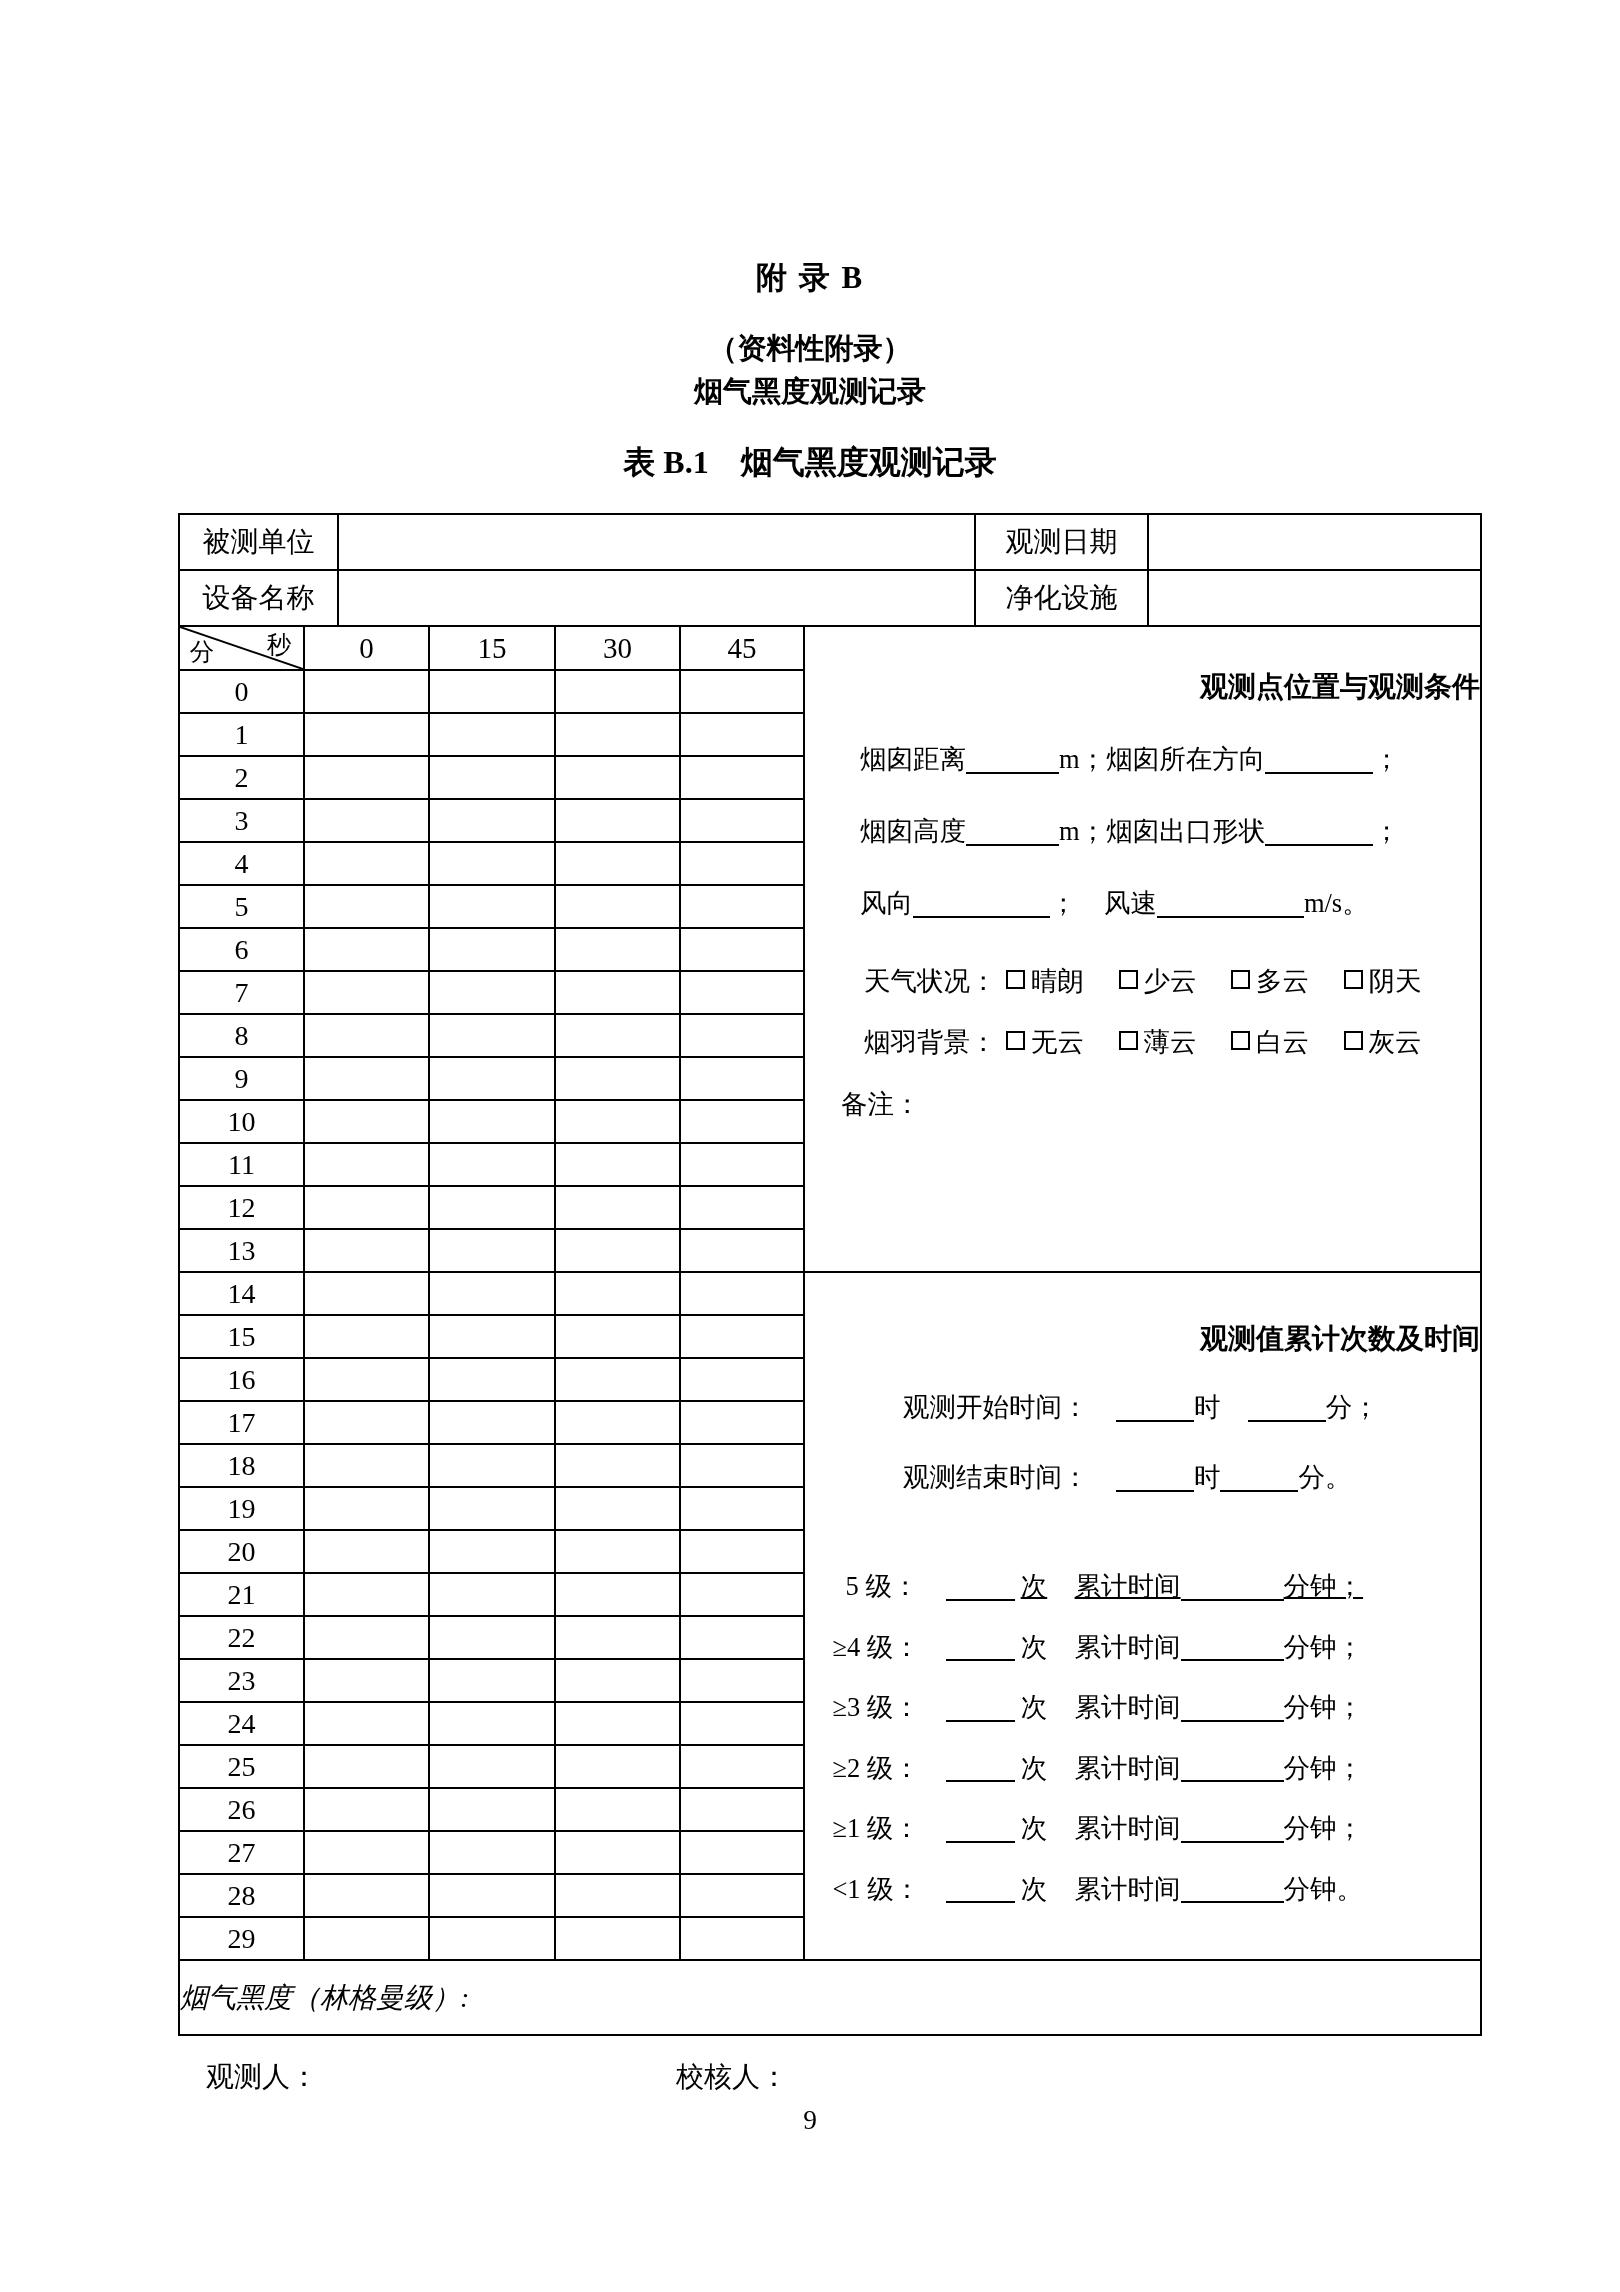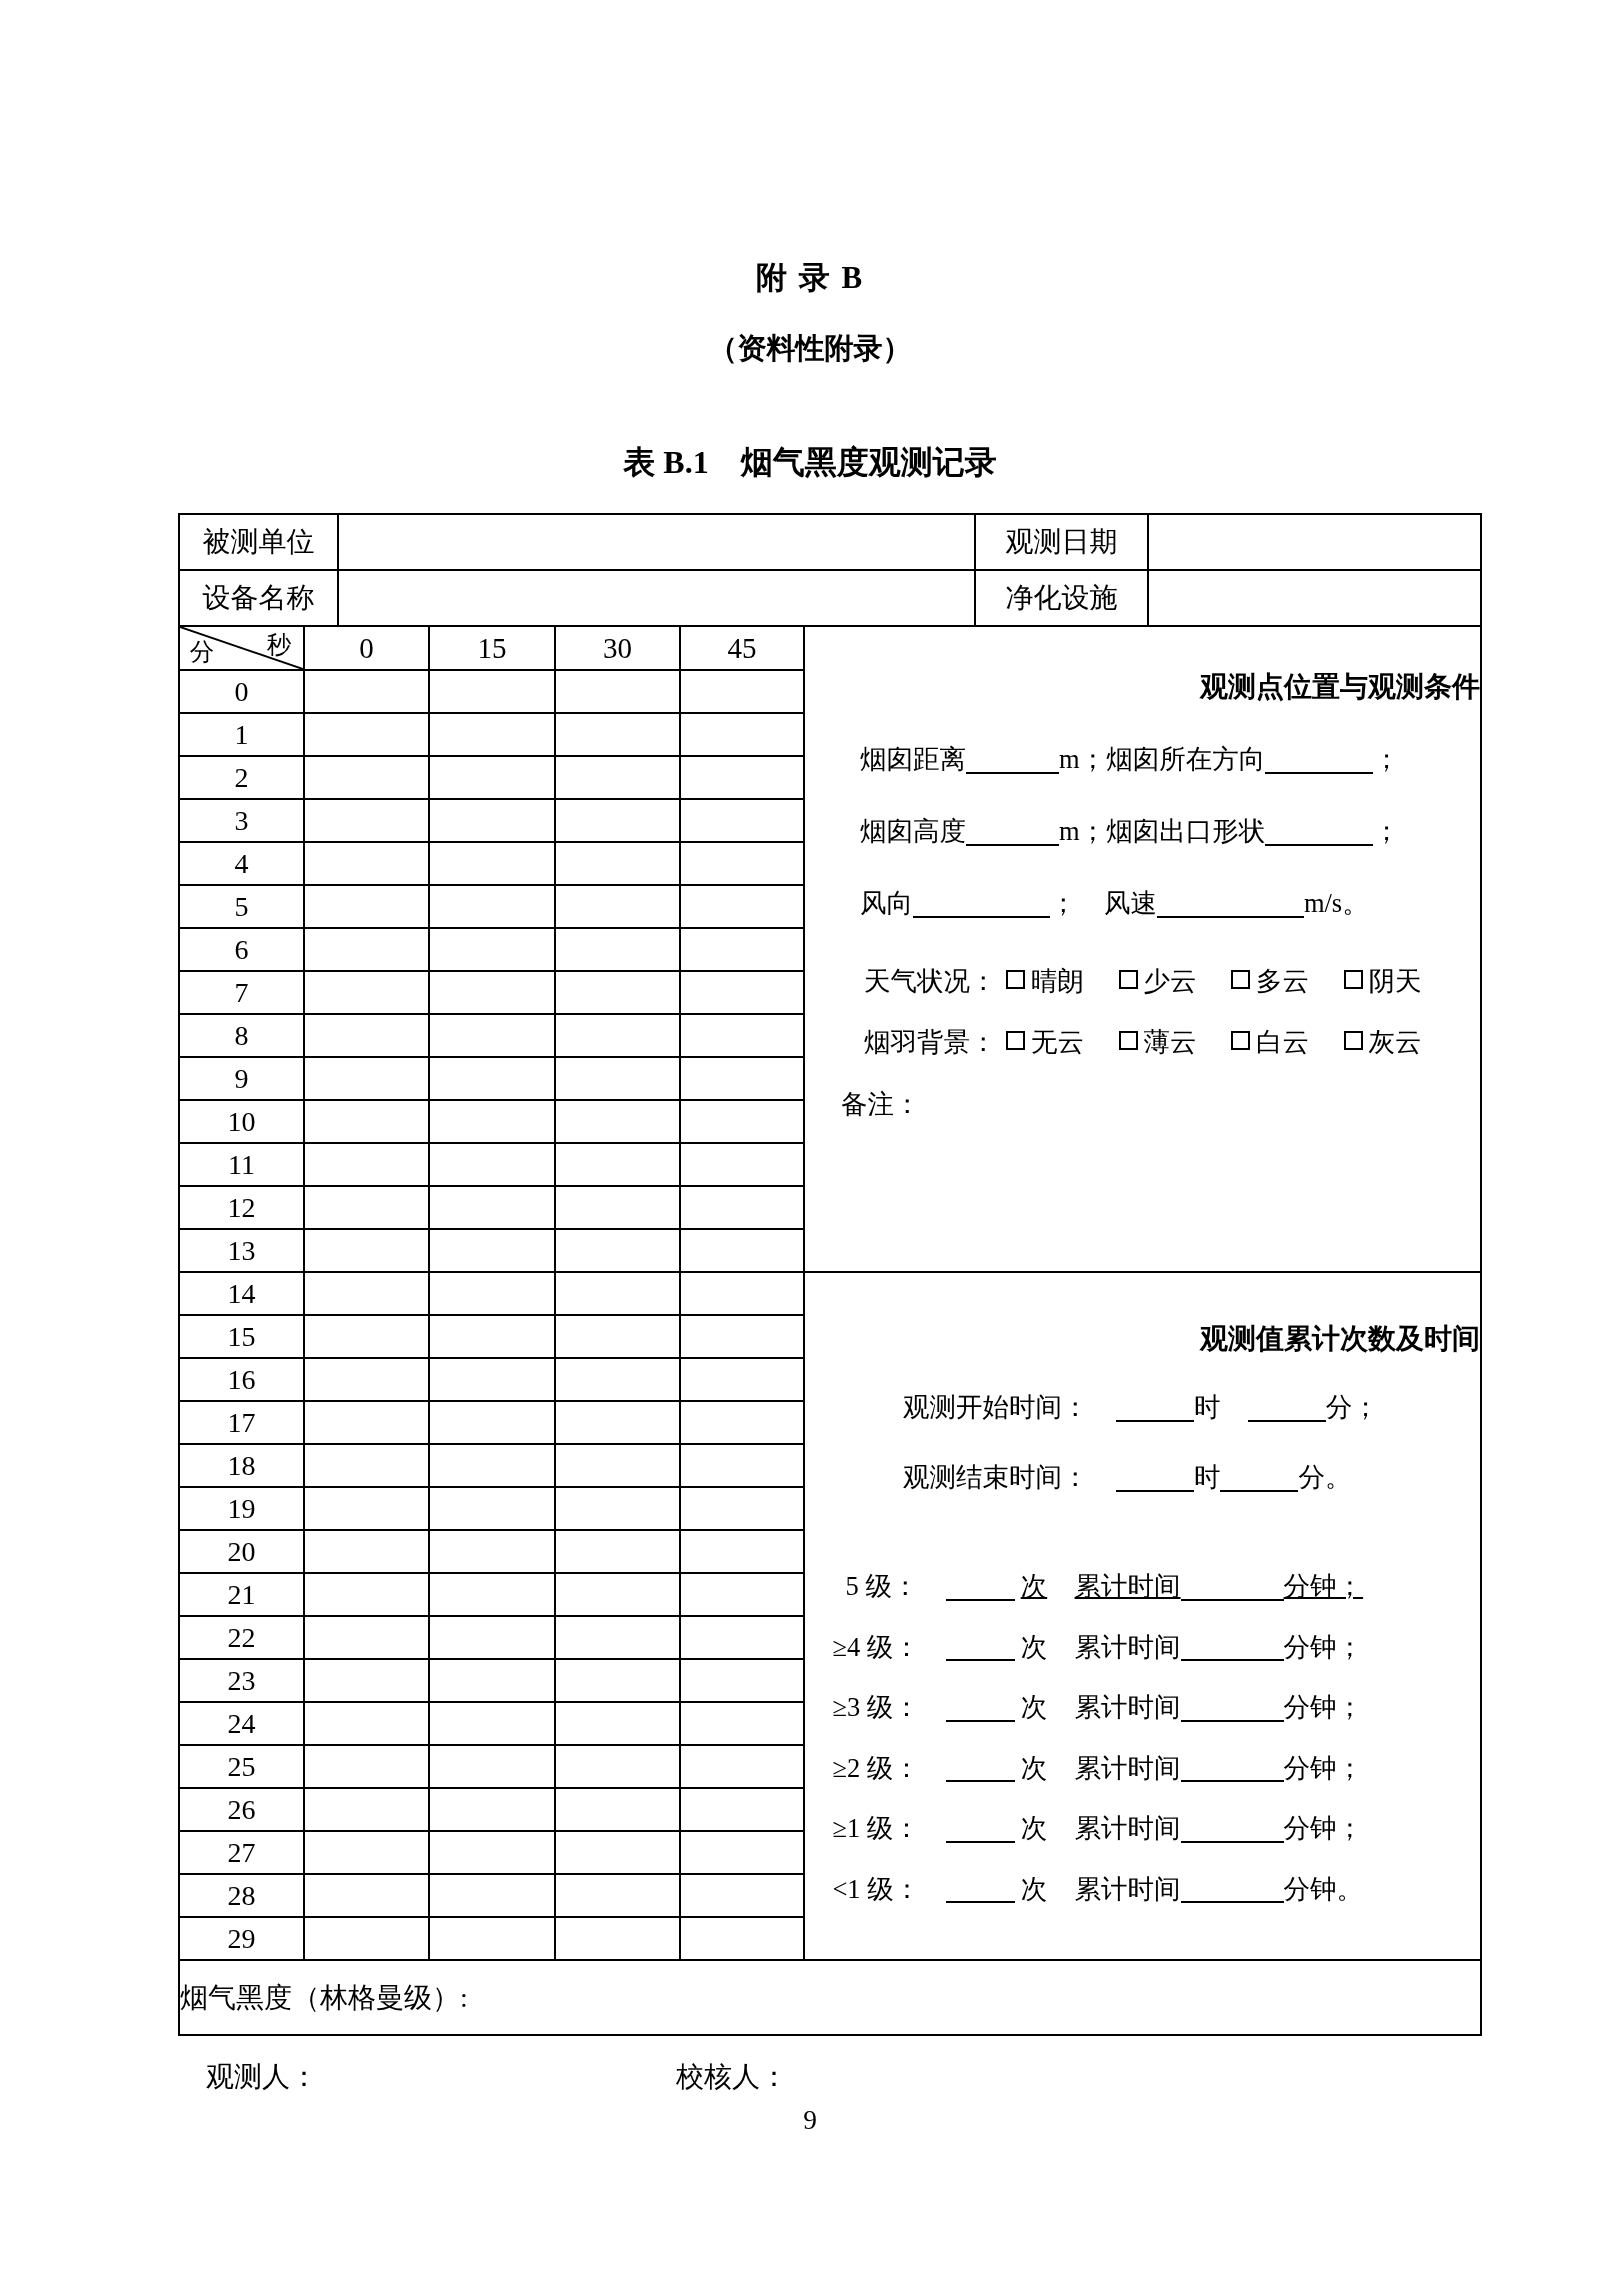--- a/index.html
+++ b/index.html
@@ -27,21 +27,21 @@
   tr.trow1{height:56px;}
   tr.trow2{height:56px;}
   tr.hrow{height:44px;}
   tr.mrow{height:43px;}
   tr.brow{height:75px;}
   tr.thick-bottom td{border-bottom:2.9px solid #000;}
   td.thick-bottom-cell{border-bottom:2.9px solid #000;}
   td.flabel{text-align:center;font-size:28px;}
   td.shead{text-align:center;font-size:29px;}
   td.mlab{text-align:center;font-size:28px;}
-  td.brow-cell{font-size:28px;text-align:left;padding-left:15.7px;vertical-align:middle;}
+  td.brow-cell{font-size:28px;text-align:left;padding-left:15.7px;vertical-align:middle;font-style:italic;}
 
   
   td.diag{position:relative;}
   td.diag svg{position:absolute;left:0;top:0;width:100%;height:100%;}
   .diag-min{position:absolute;left:9.8px;bottom:1px;font-size:24.5px;}
   .diag-sec{position:absolute;right:11.8px;top:1px;font-size:24.5px;}
 
   
   td.panel{vertical-align:top;text-align:left;}
   .sec-title{text-align:right;font-weight:bold;font-size:28px;line-height:37px;}
@@ -73,20 +73,21 @@
   .sig-checker{left:676px;top:2058px;}
   .page-num{position:absolute;left:0;width:100%;top:2105px;text-align:center;font-size:27.4px;}
 </style>
 </head>
 <body>
 
 <div class="page">
 
   <div class="center-line appendix-title">附 录 B</div>
   <div class="center-line appendix-subtitle">（资料性附录）</div>
+  <div class="center-line doc-title">烟气黑度观测记录</div>
   <div class="center-line table-caption">表 B.1　烟气黑度观测记录</div>
 
   <table class="main">
     <colgroup>
       <col style="width:125px">
         <col style="width:34px">
         <col style="width:91px">
       <col style="width:126px">
         <col style="width:125px">
         <col style="width:124px">

